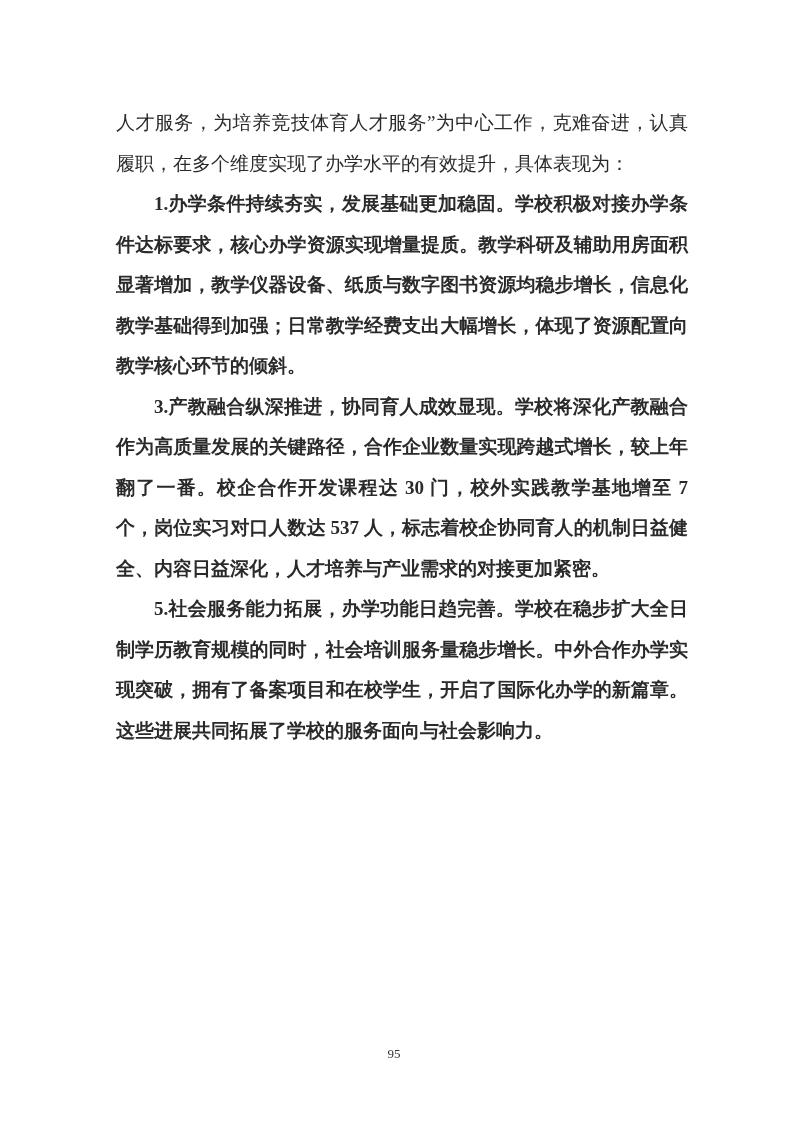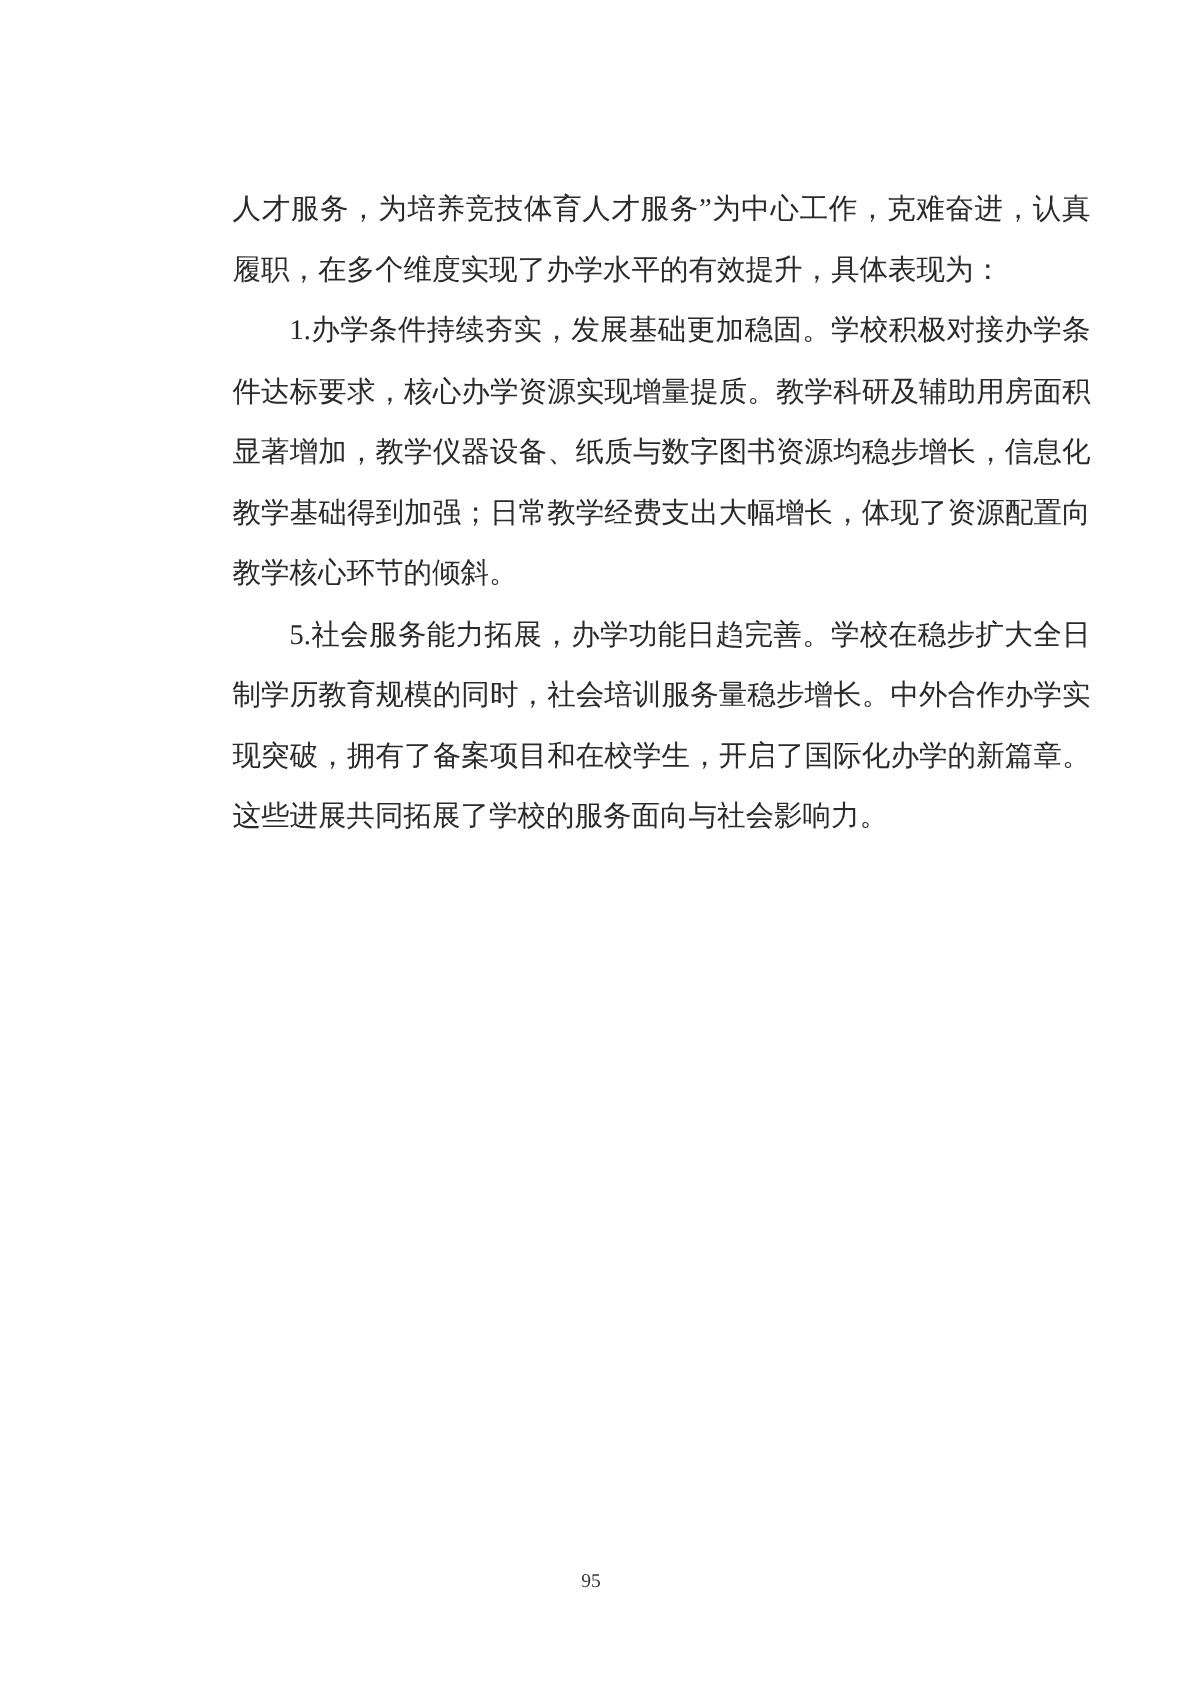--- a/index.html
+++ b/index.html
@@ -11,52 +11,53 @@
     position: relative;
     width: 800px;
     height: 1131px;
     background: #ffffff;
     overflow: hidden;
     font-family: "Liberation Serif", "DejaVu Serif", serif;
   }
   .content {
     position: absolute;
     left: 116px;
-    top: 120px;
+    top: 103px;
     width: 572px;
-    margin-left: 39px;
   }
   .para {
     margin: 0;
     padding: 0;
     font-size: 19px;
     line-height: 40.5px;
     color: #2a2a2a;
     text-align: justify;
     word-break: break-all;
     font-weight: 400;
   }
   .para.indent {
     text-indent: 2em;
+    font-weight: bold;
   }
   .page-number {
     position: absolute;
     left: 0;
     right: 12px;
     top: 1045px;
     text-align: center;
     font-size: 13px;
     line-height: 18px;
     color: #333333;
     font-family: "Liberation Serif", "DejaVu Serif", serif;
   }
 </style>
 </head>
 <body>
 
 <div class="page">
   <div class="content">
       <p class="para">人才服务，为培养竞技体育人才服务”为中心工作，克难奋进，认真履职，在多个维度实现了办学水平的有效提升，具体表现为：</p>
       <p class="para indent">1.办学条件持续夯实，发展基础更加稳固。学校积极对接办学条件达标要求，核心办学资源实现增量提质。教学科研及辅助用房面积显著增加，教学仪器设备、纸质与数字图书资源均稳步增长，信息化教学基础得到加强；日常教学经费支出大幅增长，体现了资源配置向教学核心环节的倾斜。</p>
+      <p class="para indent">3.产教融合纵深推进，协同育人成效显现。学校将深化产教融合作为高质量发展的关键路径，合作企业数量实现跨越式增长，较上年翻了一番。校企合作开发课程达 30 门，校外实践教学基地增至 7 个，岗位实习对口人数达 537 人，标志着校企协同育人的机制日益健全、内容日益深化，人才培养与产业需求的对接更加紧密。</p>
       <p class="para indent">5.社会服务能力拓展，办学功能日趋完善。学校在稳步扩大全日制学历教育规模的同时，社会培训服务量稳步增长。中外合作办学实现突破，拥有了备案项目和在校学生，开启了国际化办学的新篇章。这些进展共同拓展了学校的服务面向与社会影响力。</p>
     </div>
   <div class="page-number">95</div>
 </div>
 
 </body></html>

